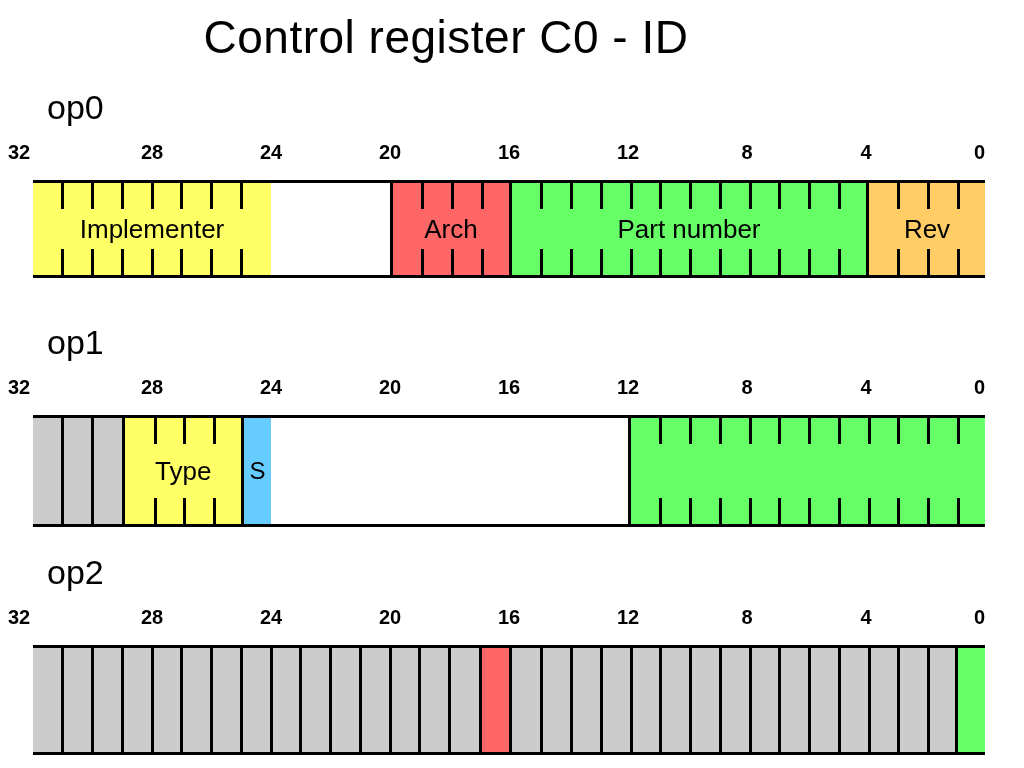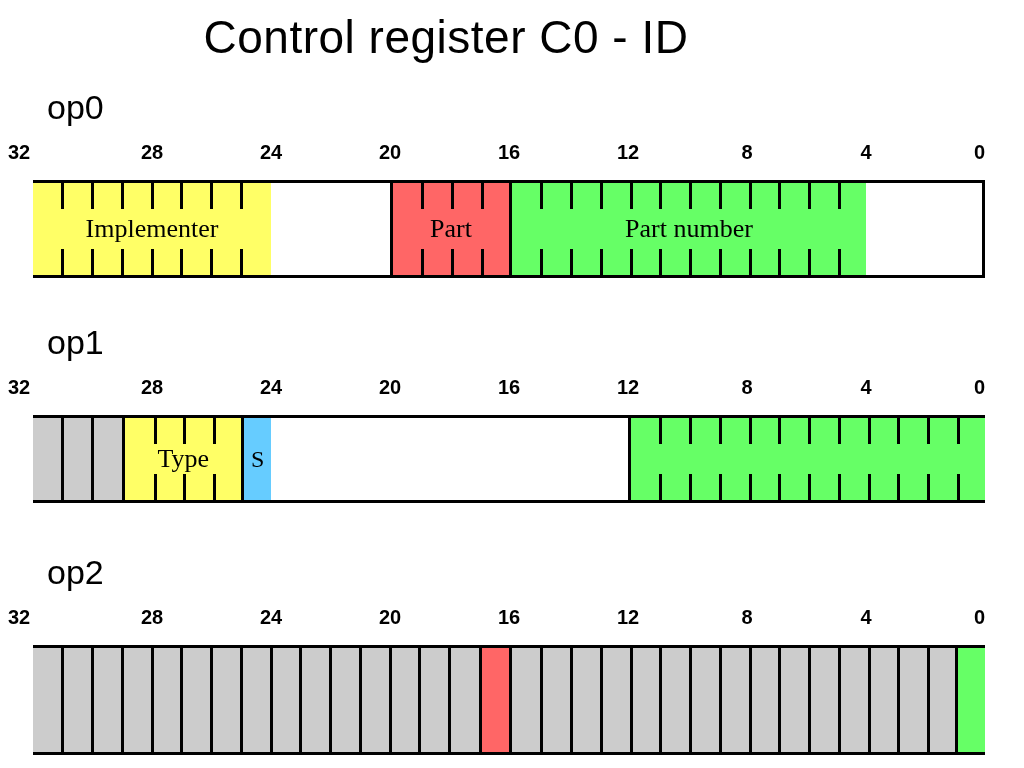--- a/index.html
+++ b/index.html
@@ -75,26 +75,25 @@
     position: absolute;
     left: 33px;
     top: 90px;
     width: 952px;
     height: 98px;
     box-sizing: border-box;
     border: 3px solid #000000;
     background: #ffffff;
   }
   .reg-op2 .bar { height: 110px; }
-  .reg-op1 .bar { height: 88px; }
+  .reg-op1 .bar { height: 112px; }
 
   .bar-inner {
     position: absolute;
     inset: 0;
-    font-family: Liberation Serif, serif;
   }
 
   
   .field {
     position: absolute;
     top: 0;
     bottom: 0;
     box-sizing: border-box;
     overflow: hidden;
   }
@@ -155,21 +154,21 @@
           <i class="sep tick-top" style="left: 117.5px;"></i>
           <i class="sep tick-bottom" style="left: 117.5px;"></i>
           <i class="sep tick-top" style="left: 147.25px;"></i>
           <i class="sep tick-bottom" style="left: 147.25px;"></i>
           <i class="sep tick-top" style="left: 177px;"></i>
           <i class="sep tick-bottom" style="left: 177px;"></i>
           <i class="sep tick-top" style="left: 206.75px;"></i>
           <i class="sep tick-bottom" style="left: 206.75px;"></i>
         </div>
         <div class="field bordered-left" style="left: 354px; width: 119px; background: rgb(255, 102, 102);">
-          <span class="field-label">Part</span>
+          <span class="field-label">Arch</span>
           <i class="sep tick-top" style="left: 28.25px;"></i>
           <i class="sep tick-bottom" style="left: 28.25px;"></i>
           <i class="sep tick-top" style="left: 58px;"></i>
           <i class="sep tick-bottom" style="left: 58px;"></i>
           <i class="sep tick-top" style="left: 87.75px;"></i>
           <i class="sep tick-bottom" style="left: 87.75px;"></i>
         </div>
         <div class="field bordered-left" style="left: 473px; width: 357px; background: rgb(102, 255, 102);">
           <span class="field-label">Part number</span>
           <i class="sep tick-top" style="left: 28.25px;"></i>
@@ -187,20 +186,29 @@
           <i class="sep tick-top" style="left: 206.75px;"></i>
           <i class="sep tick-bottom" style="left: 206.75px;"></i>
           <i class="sep tick-top" style="left: 236.5px;"></i>
           <i class="sep tick-bottom" style="left: 236.5px;"></i>
           <i class="sep tick-top" style="left: 266.25px;"></i>
           <i class="sep tick-bottom" style="left: 266.25px;"></i>
           <i class="sep tick-top" style="left: 296px;"></i>
           <i class="sep tick-bottom" style="left: 296px;"></i>
           <i class="sep tick-top" style="left: 325.75px;"></i>
           <i class="sep tick-bottom" style="left: 325.75px;"></i>
+        </div>
+        <div class="field bordered-left" style="left: 830px; width: 119px; background: rgb(255, 204, 102);">
+          <span class="field-label">Rev</span>
+          <i class="sep tick-top" style="left: 28.25px;"></i>
+          <i class="sep tick-bottom" style="left: 28.25px;"></i>
+          <i class="sep tick-top" style="left: 58px;"></i>
+          <i class="sep tick-bottom" style="left: 58px;"></i>
+          <i class="sep tick-top" style="left: 87.75px;"></i>
+          <i class="sep tick-bottom" style="left: 87.75px;"></i>
         </div>
       </div>
   </div>
 </div>
 
 <div class="register reg-op1">
   <div class="op-label">op1</div>
   <div class="ruler">
       <span class="tick-num" style="transform: none; left: 8px;">32</span>
       <span class="tick-num" style="left: 152px;">28</span>

